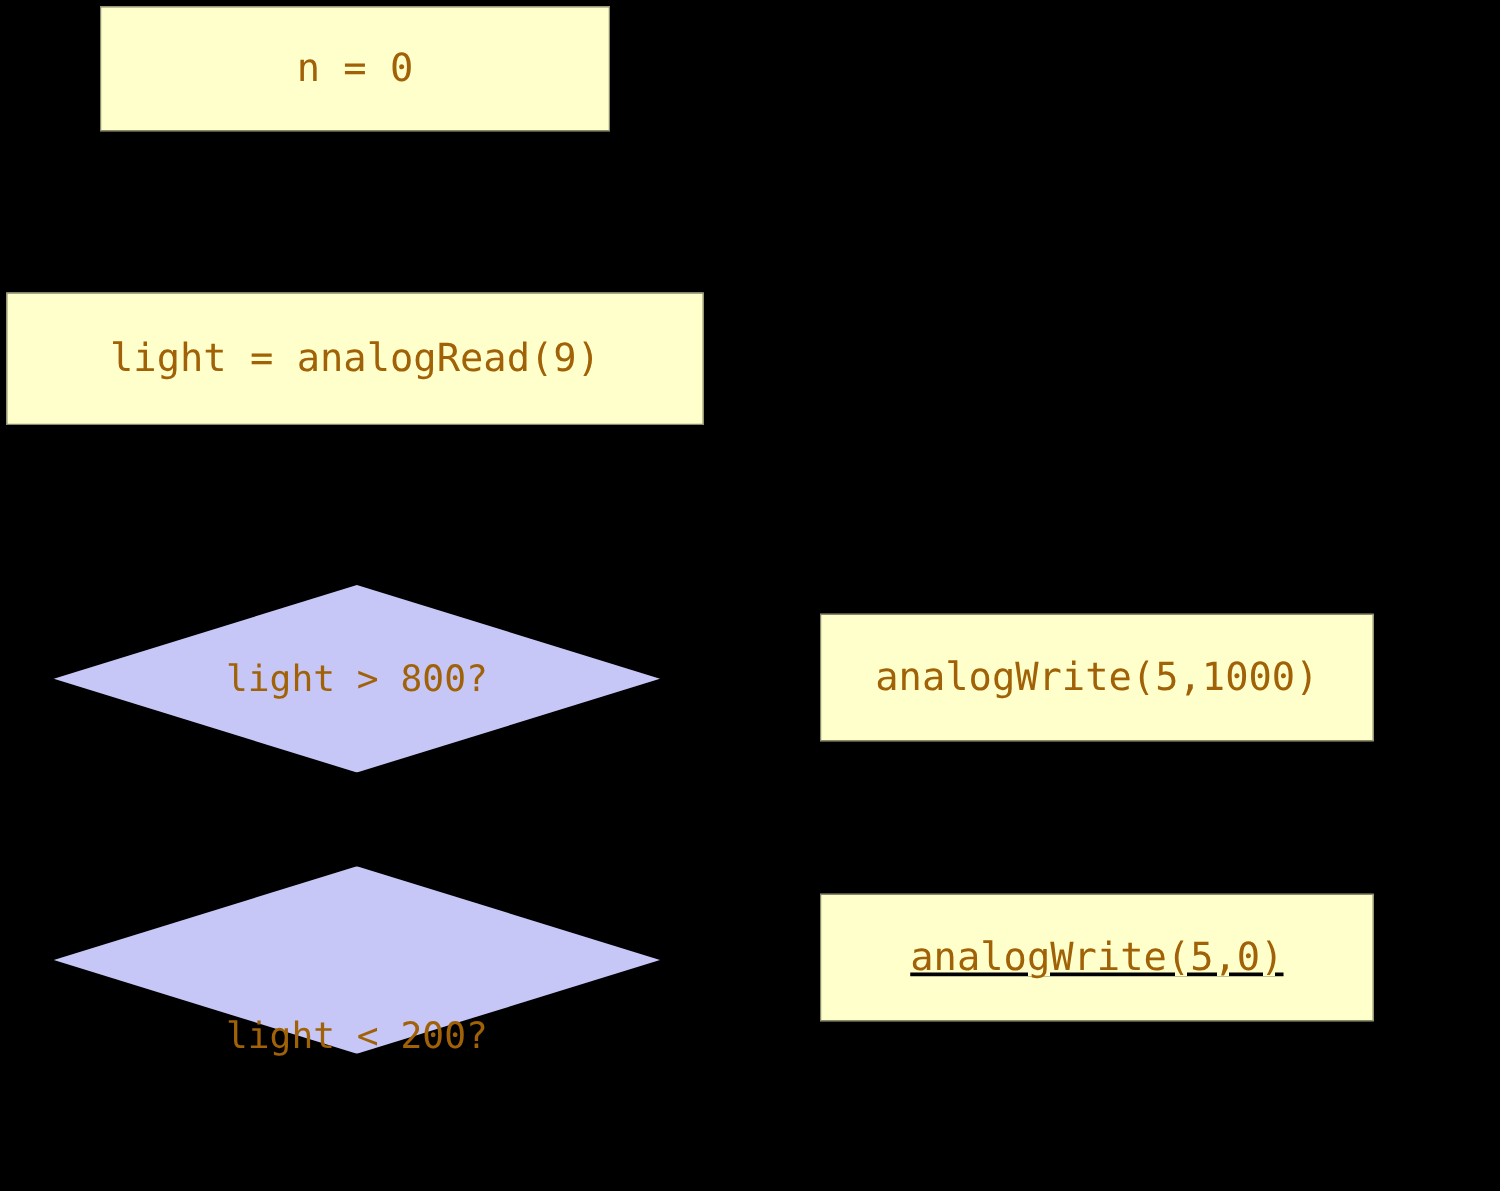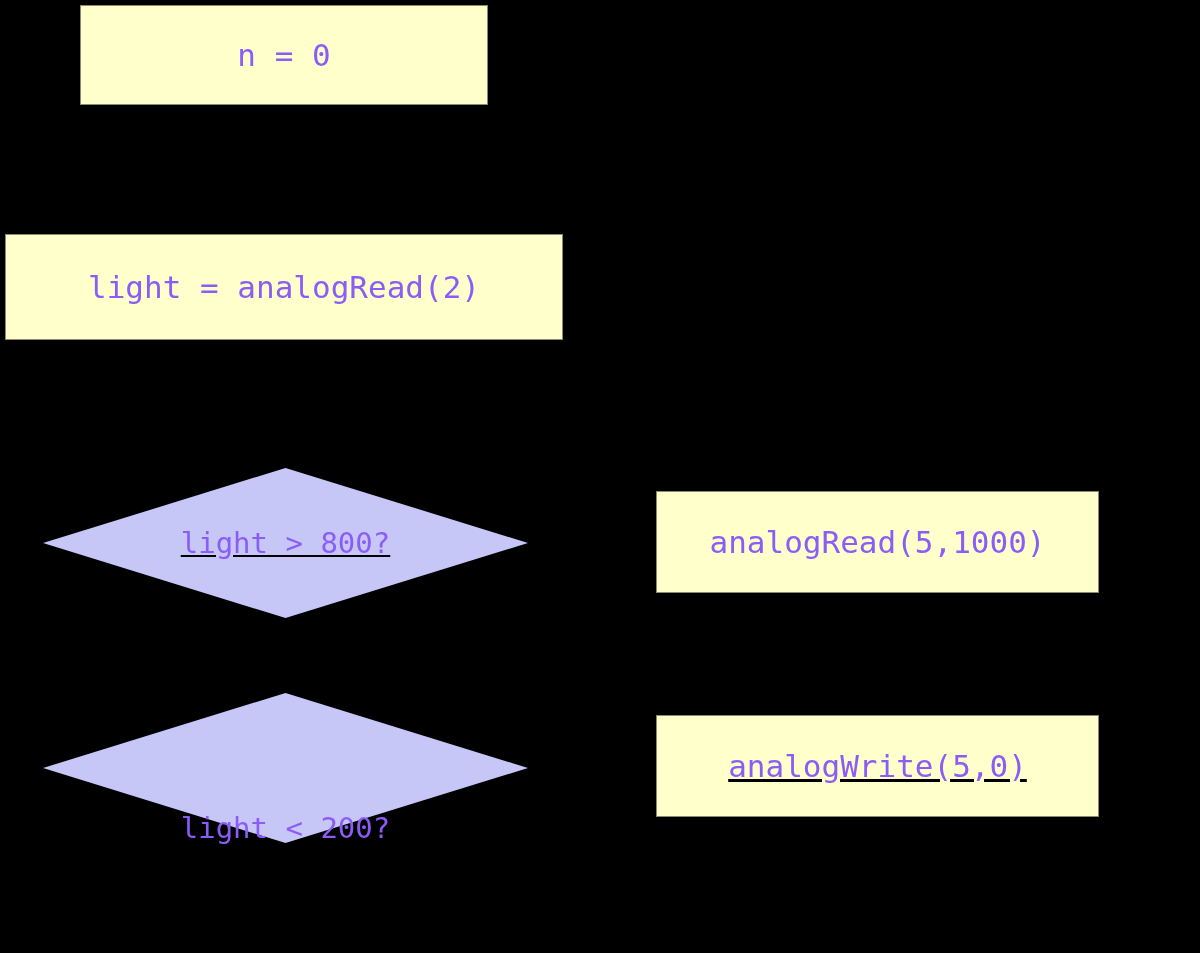--- a/index.html
+++ b/index.html
@@ -41,65 +41,65 @@
     position: absolute;
     left: 0;
     top: 0;
     width: 100%;
     height: 100%;
     display: block;
   }
   .node-label {
     position: relative;
     z-index: 2;
-    color: #8b5cf6;
+    color: #a16207;
     font-size: 31px;
     line-height: 1;
     letter-spacing: 0px;
     white-space: pre;
     text-align: center;
     font-weight: 400;
   }
   .process-box .node-label {
     font-size: 31px;
   }
   .decision .node-label {
     font-size: 29px;
   }
 
   
   #node-init            { left: 80px;  top: 5px;   width: 408px; height: 100px; }
   #node-read-light      { left: 5px;   top: 234px; width: 558px; height: 106px; }
-  #node-decide-bright   { left: 43px;  top: 468px; width: 485px; height: 150px; text-decoration: underline; }
+  #node-decide-bright   { left: 43px;  top: 468px; width: 485px; height: 150px; }
   #node-write-full      { left: 656px; top: 491px; width: 443px; height: 102px; }
   #node-decide-dark     { left: 43px;  top: 693px; width: 485px; height: 150px; align-items: flex-end; }
   #node-write-off       { left: 656px; top: 715px; width: 443px; height: 102px; text-decoration: underline; }
 </style>
 </head>
 <body>
 
 <div id="canvas">
 
   <div class="node process-box" id="node-init">
     <span class="node-label">n = 0</span>
   </div>
 
   <div class="node process-box" id="node-read-light">
-    <span class="node-label">light = analogRead(2)</span>
+    <span class="node-label">light = analogRead(9)</span>
   </div>
 
   <div class="node decision" id="node-decide-bright">
     <svg viewBox="0 0 485 150" preserveAspectRatio="none">
       <polygon points="242.5,0 485,75 242.5,150 0,75" fill="#c6c6f7"></polygon>
     </svg>
     <span class="node-label">light &gt; 800?</span>
   </div>
 
   <div class="node process-box" id="node-write-full">
-    <span class="node-label">analogRead(5,1000)</span>
+    <span class="node-label">analogWrite(5,1000)</span>
   </div>
 
   <div class="node decision" id="node-decide-dark">
     <svg viewBox="0 0 485 150" preserveAspectRatio="none">
       <polygon points="242.5,0 485,75 242.5,150 0,75" fill="#c6c6f7"></polygon>
     </svg>
     <span class="node-label">light &lt; 200?</span>
   </div>
 
   <div class="node process-box" id="node-write-off">

